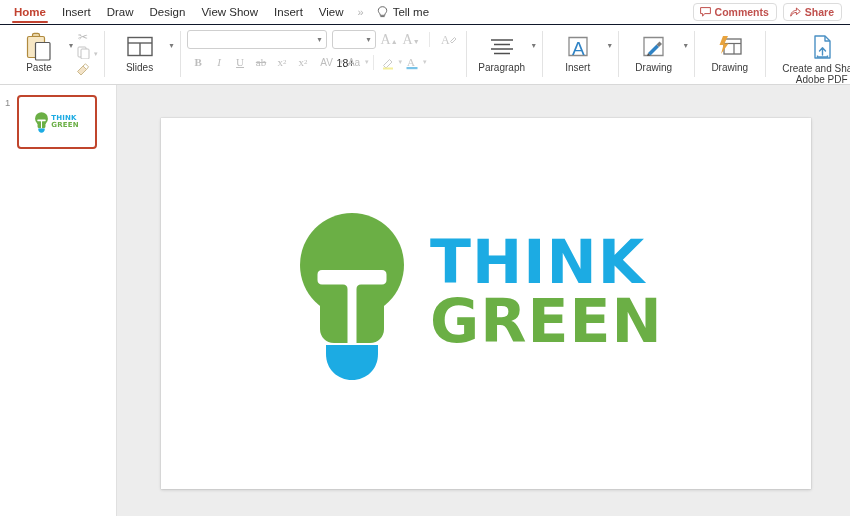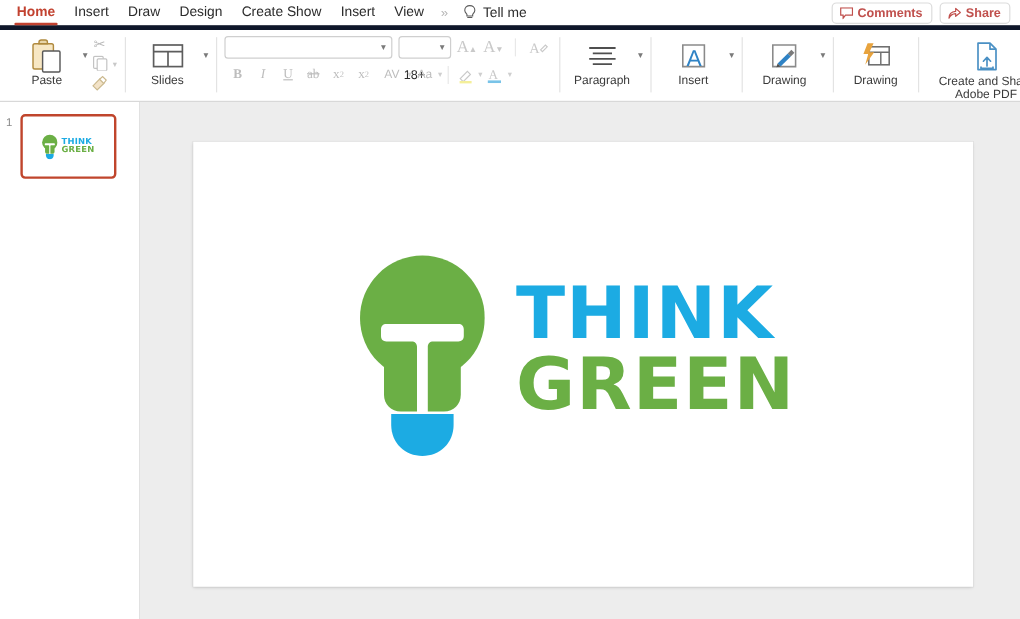--- a/index.html
+++ b/index.html
@@ -15,21 +15,21 @@
   #app { position: relative; width: 850px; height: 516px; background: #fff; }
 
   
   .menubar {
     position: relative;
     height: 25px;
     background: #ffffff;
     display: flex;
     align-items: center;
     padding: 0 8px 0 6px;
-    border-bottom: 4px solid #0f172a;
+    border-bottom: 1px solid #0f172a;
   }
   .menu-item {
     font-size: 11.5px;
     color: #2b2b2b;
     padding: 0 8px;
     height: 25px;
     line-height: 25px;
     white-space: nowrap;
     cursor: default;
     position: relative;
@@ -249,21 +249,21 @@
     <div class="menu-item">
       <span>Insert</span>
     </div>
     <div class="menu-item">
       <span>Draw</span>
     </div>
     <div class="menu-item">
       <span>Design</span>
     </div>
     <div class="menu-item">
-      <span>Create Show</span>
+      <span>View Show</span>
     </div>
     <div class="menu-item">
       <span>Insert</span>
     </div>
     <div class="menu-item">
       <span>View</span>
     </div>
 
     <div class="menu-chevrons">»</div>
 

